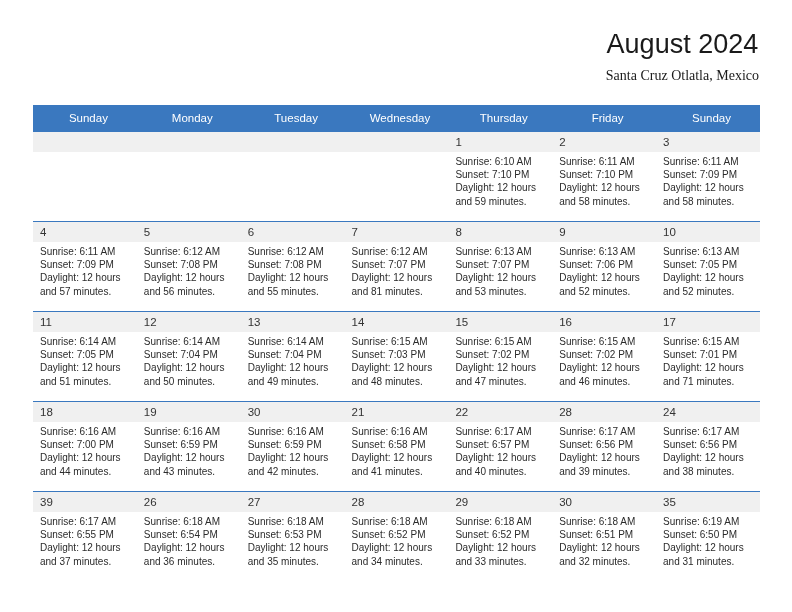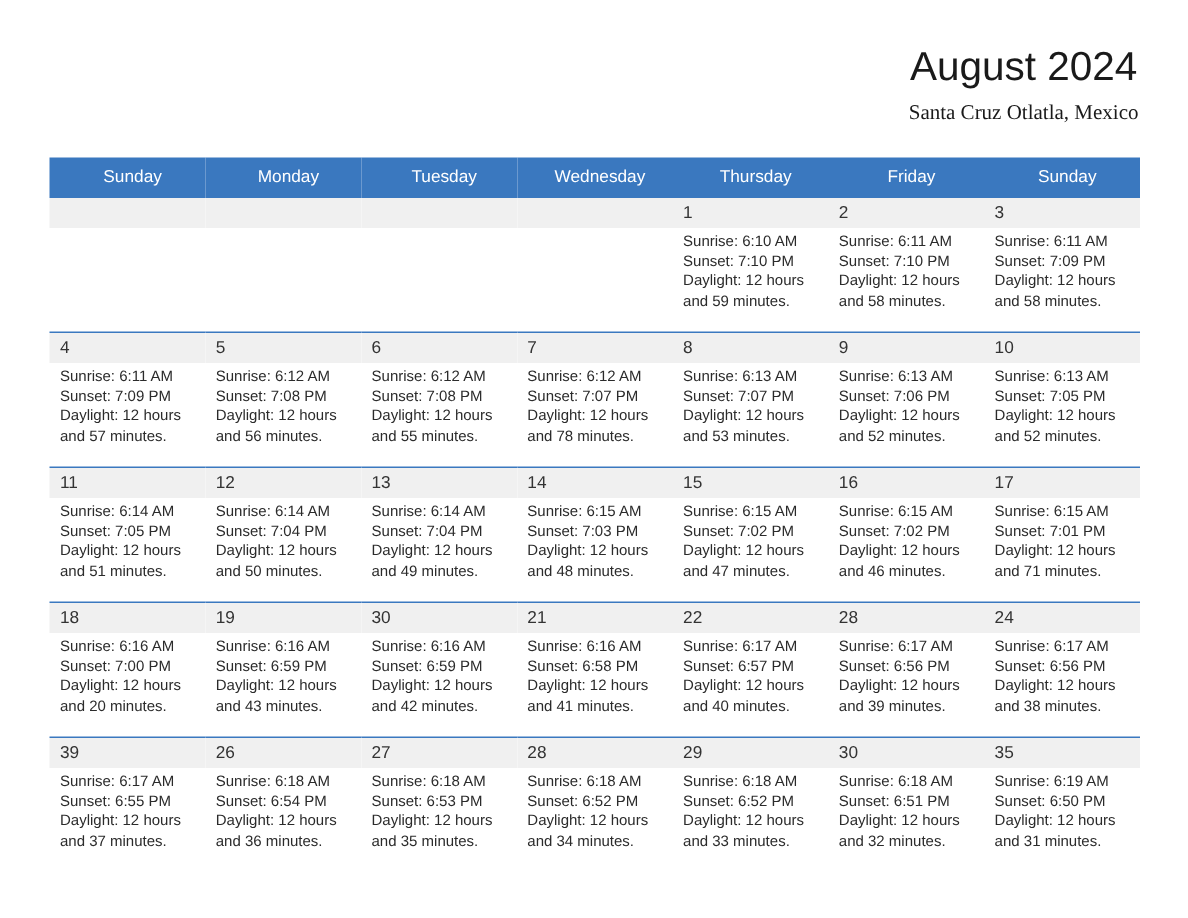--- a/index.html
+++ b/index.html
@@ -231,21 +231,21 @@
               <div>Daylight: 12 hours</div>
               <div>and 55 minutes.</div>
             </div>
           </td>
           <td>
             <div class="daynum">7</div>
             <div class="details">
               <div>Sunrise: 6:12 AM</div>
               <div>Sunset: 7:07 PM</div>
               <div>Daylight: 12 hours</div>
-              <div>and 78 minutes.</div>
+              <div>and 81 minutes.</div>
             </div>
           </td>
           <td>
             <div class="daynum">8</div>
             <div class="details">
               <div>Sunrise: 6:13 AM</div>
               <div>Sunset: 7:07 PM</div>
               <div>Daylight: 12 hours</div>
               <div>and 53 minutes.</div>
             </div>
@@ -334,21 +334,21 @@
             </div>
           </td>
         </tr>
         <tr class="week-row">
           <td>
             <div class="daynum">18</div>
             <div class="details">
               <div>Sunrise: 6:16 AM</div>
               <div>Sunset: 7:00 PM</div>
               <div>Daylight: 12 hours</div>
-              <div>and 20 minutes.</div>
+              <div>and 44 minutes.</div>
             </div>
           </td>
           <td>
             <div class="daynum">19</div>
             <div class="details">
               <div>Sunrise: 6:16 AM</div>
               <div>Sunset: 6:59 PM</div>
               <div>Daylight: 12 hours</div>
               <div>and 43 minutes.</div>
             </div>

